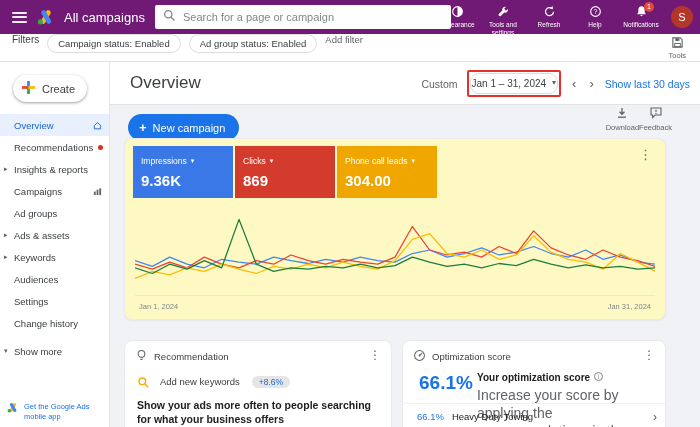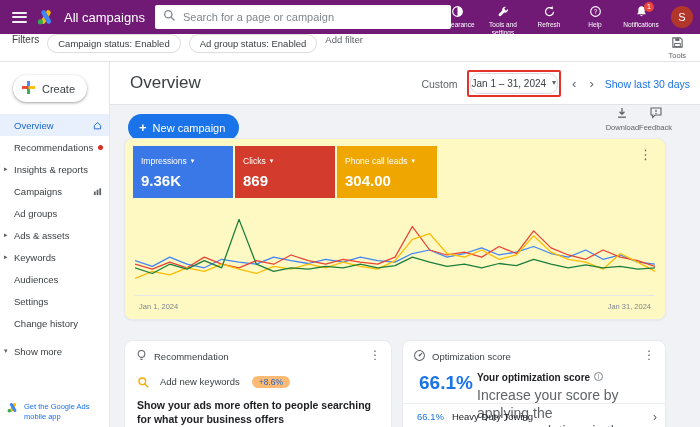--- a/index.html
+++ b/index.html
@@ -68,21 +68,21 @@
   .axis-label{position:absolute;bottom:8px;font-size:7.5px;color:#80868b}
   .axis-label.left{left:14px}.axis-label.right{right:14px}
 
   
   .bottom-card{position:absolute;top:278px;height:140px;background:#fff;border-radius:8px;border:1px solid #e8eaed}
   .card-rec{left:14px;width:268px}
   .card-opt{left:292px;width:264px}
   .card-header{display:flex;align-items:center;gap:6px;padding:8px 10px 4px;font-size:9.5px;color:#3c4043;position:relative}
   .card-menu{position:absolute;right:2px;top:5px;font-size:12px;color:#5f6368;padding:2px 8px}
   .rec-row{display:flex;align-items:flex-start;gap:10px;padding:0 12px;margin-top:8px;font-size:9.5px;color:#3c4043}
-  .badge-up{background:#fdba74;color:#1967d2;border-radius:9px;padding:1px 7px;font-size:8.5px;margin-left:2px}
+  .badge-up{background:#e5e5e5;color:#1967d2;border-radius:9px;padding:1px 7px;font-size:8.5px;margin-left:2px}
   .rec-headline{padding:0 12px;margin-top:7px;font-size:10.5px;font-weight:bold;color:#202124;line-height:1.35}
   .opt-score-big{position:absolute;left:16px;top:31px;font-size:19px;font-weight:bold;color:#1a73e8}
   .opt-right{position:absolute;left:74px;right:18px;top:31px}
   .opt-headline{font-size:10px;font-weight:bold;color:#202124;display:flex;align-items:flex-start;gap:4px}
   .info-i{width:9px;height:9px;border:1px solid #80868b;border-radius:50%;font-size:6.5px;color:#80868b;display:inline-flex;align-items:center;justify-content:center;font-weight:normal}
   .opt-body{font-size:14px;color:#5f6368;margin-top:3px;line-height:1.3}
   .opt-row{position:absolute;left:0;right:0;top:62px;border-top:1px solid #eceef0;display:flex;align-items:center;gap:8px;padding:7px 14px;font-size:9.5px;cursor:pointer}
   .opt-row .sc{color:#1a73e8}
   .opt-row .nm{font-weight:normal;color:#202124}
   .opt-row .chev{position:absolute;right:8px;color:#5f6368;font-size:12px}

